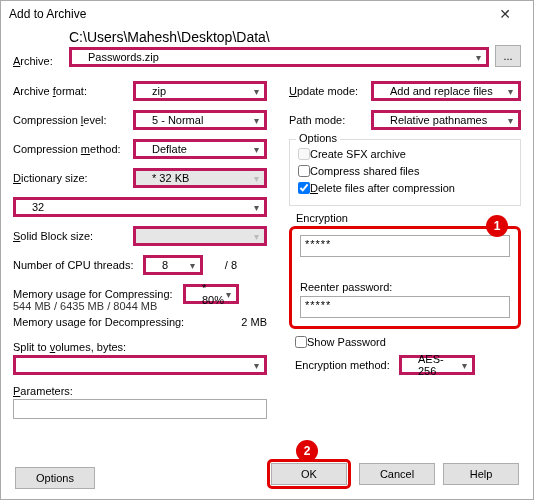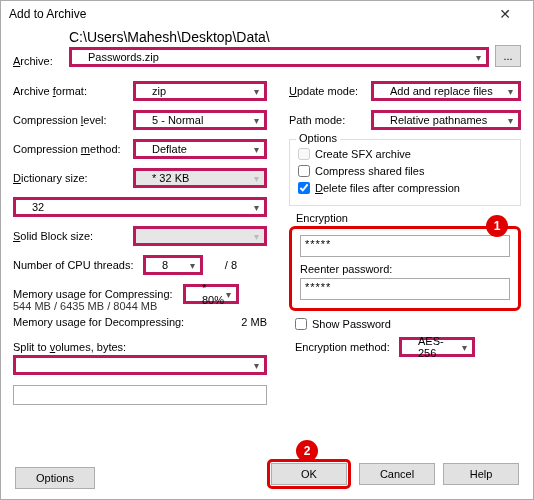--- a/index.html
+++ b/index.html
@@ -18,21 +18,21 @@
  .disabled::after{color:#bbb}
  .btn{height:22px;border:1px solid #adadad;background:#e1e1e1;display:inline-flex;align-items:center;justify-content:center;padding:0 8px}
  .cols{display:flex;gap:22px}
  .col{flex:1;min-width:0}
  .row{display:flex;align-items:center;margin-bottom:9px;min-height:20px}
  .row .lbl{width:120px}
  .row .ctrl{flex:1}
  .tail{width:30px;text-align:right;margin-left:4px}
  .group{border:1px solid #ddd;padding:8px 8px 6px 8px;margin-top:6px;position:relative}
  .group .legend{position:absolute;top:-8px;left:6px;background:#fff;padding:0 3px}
- .chk{display:flex;align-items:center;gap:5px;margin-bottom:5px}
+ .chk{display:flex;align-items:center;margin-bottom:5px}
  .chk input{width:12px;height:12px}
  .chk.dis{color:#999}
  .hlbox{border:3px solid #e00000;border-radius:6px;padding:6px 8px 8px 8px;position:relative;margin-top:2px}
  .badge{position:absolute;width:22px;height:22px;border-radius:50%;background:#e00000;color:#fff;display:flex;align-items:center;justify-content:center;font-weight:bold;font-size:12px}
  .badge1{top:-14px;right:10px}
  .pwd{height:22px;border:1px solid #a9a9a9;background:#fff;padding:2px 4px;width:100%;letter-spacing:1px;font-size:9px}
  .mtxt{margin-bottom:3px}
  .footer{position:absolute;bottom:10px;right:14px;display:flex;gap:8px;align-items:center}
  .footer .btn{width:76px;justify-content:center}
  .okwrap{position:relative;border:3px solid #e00000;border-radius:5px;padding:1px}
@@ -127,20 +127,21 @@
       <div class="memsub">544 MB / 6435 MB / 8044 MB</div>
 
       <div class="row">
         <span class="lbl" style="width:190px">Memory usage for Decompressing:</span>
         <span style="margin-left:auto">2 MB</span>
       </div>
 
       <div style="margin-bottom:2px"><span>Split to </span><span class="u">v</span><span>olumes, bytes:</span></div>
       <div class="combo" style="margin-bottom:10px"></div>
 
+      <div style="margin-bottom:2px"><span class="u">P</span><span>arameters:</span></div>
       <div class="inp"></div>
 
     </div>
 
     <div class="col">
 
       <div class="row">
         <span class="lbl" style="width:82px"><span class="u">U</span><span>pdate mode:</span></span>
         <div class="combo ctrl">
             <span>Add and replace files</span>
@@ -169,21 +170,21 @@
             <span><span class="u">D</span><span>elete files after compression</span></span>
           </label>
       </div>
 
       <div class="group" style="padding:0;border:none">
         <span class="legend" style="position:static;display:block;margin:6px 0 0 4px">Encryption</span>
 
         <div class="hlbox">
           <div class="badge badge1">1</div>
           <div class="pwd"><span>*****</span></div>
-          <div class="mtxt" style="margin-top:6px">Reenter password:</div>
+          <div class="mtxt" style="margin-top:24px">Reenter password:</div>
           <div class="pwd"><span>*****</span></div>
         </div>
 
         <label class="chk" style="margin:7px 0 7px 6px">
             <input type="checkbox" style="">
             <span>Show Password</span>
           </label>
 
         <div class="row" style="margin:0 0 0 6px">
           <span class="lbl" style="width:104px">Encryption method:</span>

